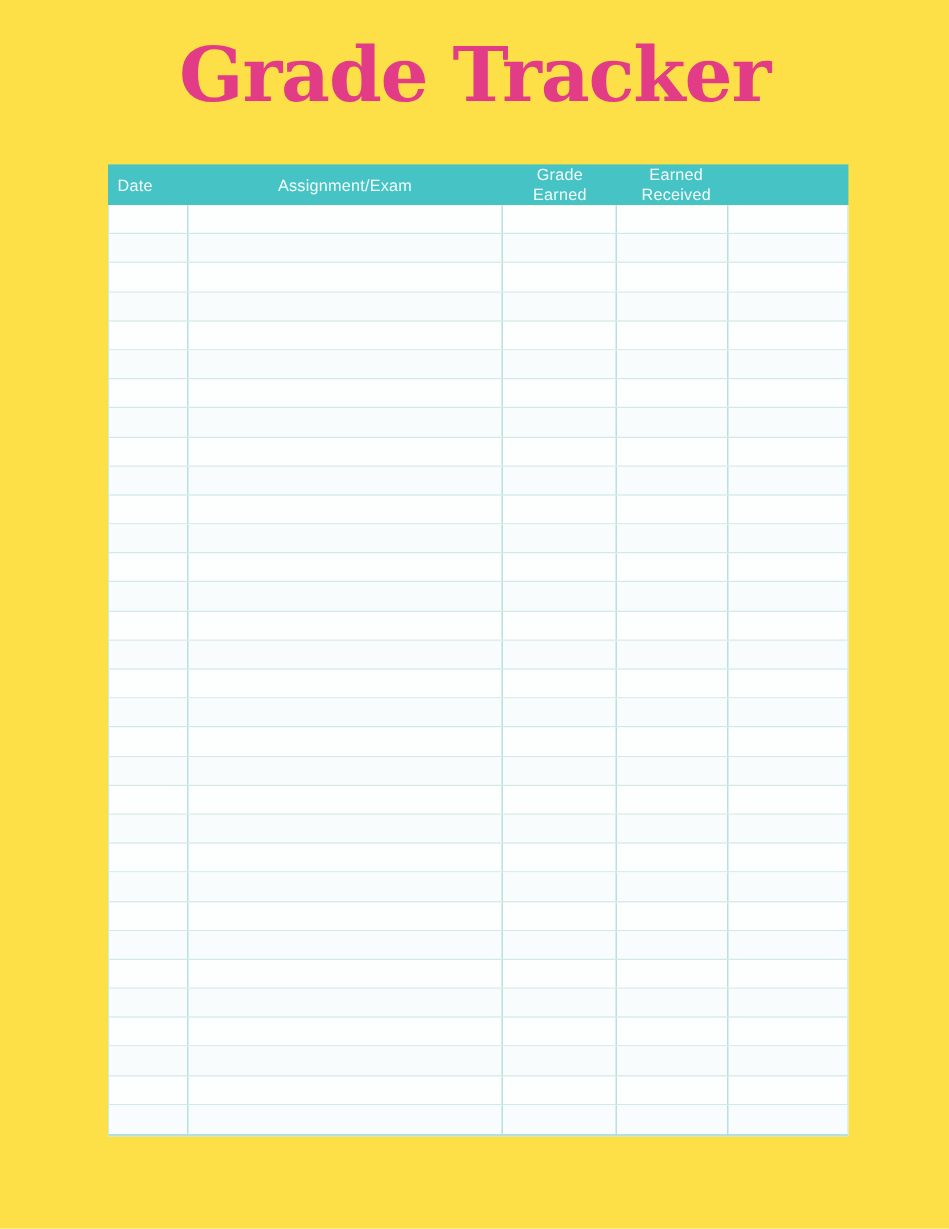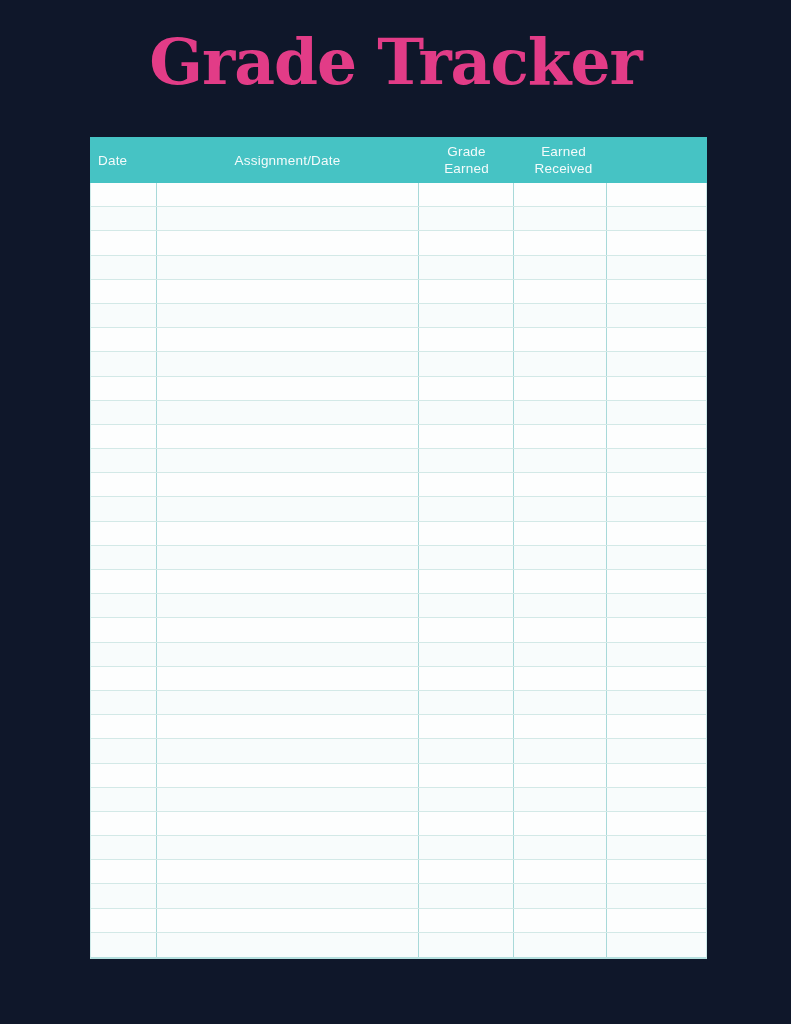--- a/index.html
+++ b/index.html
@@ -4,21 +4,21 @@
 <style>
   html, body {
     margin: 0;
     padding: 0;
     background: #ffffff;
   }
   .page {
     position: relative;
     width: 791px;
     height: 1024px;
-    background: #0f172a;
+    background: #fde047;
     font-family: "Liberation Sans", sans-serif;
     overflow: hidden;
   }
   .title {
     position: absolute;
     top: 28px;
     left: 0;
     width: 100%;
     margin: 0;
     text-align: center;
@@ -30,21 +30,21 @@
     color: var(--title-pink, #e23c87);
   }
   .table {
     position: absolute;
     left: 90px;
     top: 137px;
     width: 617px;
   }
   .thead {
     display: flex;
-    height: 46px;
+    height: 34px;
     background: var(--header-teal, #46c3c4);
     color: var(--header-text, #f4fbfb);
     font-size: 13.5px;
     line-height: 17px;
     letter-spacing: 0.2px;
   }
   .th {
     display: flex;
     align-items: center;
     justify-content: center;
@@ -88,21 +88,21 @@
 
   <h1 class="title">Grade Tracker</h1>
 
   <div class="table">
 
     <div class="thead">
       <div class="th c0">
         <span class="label">Date</span>
       </div>
       <div class="th c1">
-        <span class="label">Assignment/Date</span>
+        <span class="label">Assignment/Exam</span>
       </div>
       <div class="th c2">
         <span class="label">Grade Earned</span>
       </div>
       <div class="th c4">
         <span class="label">Earned Received</span>
       </div>
     </div>
 
     <div class="tbody" id="tbody">

